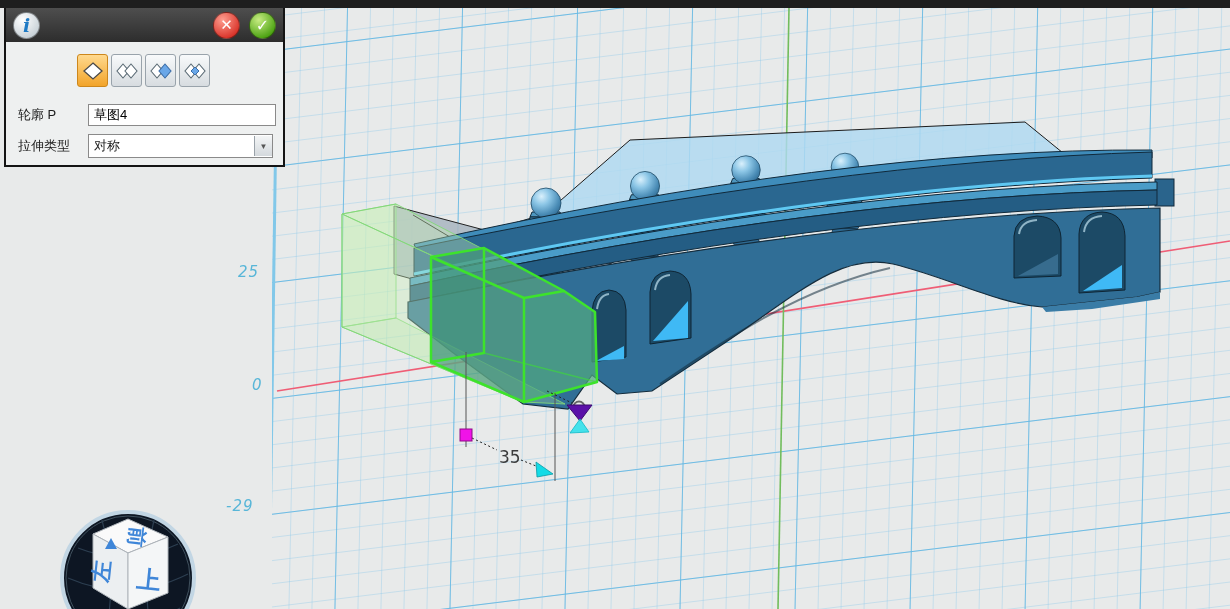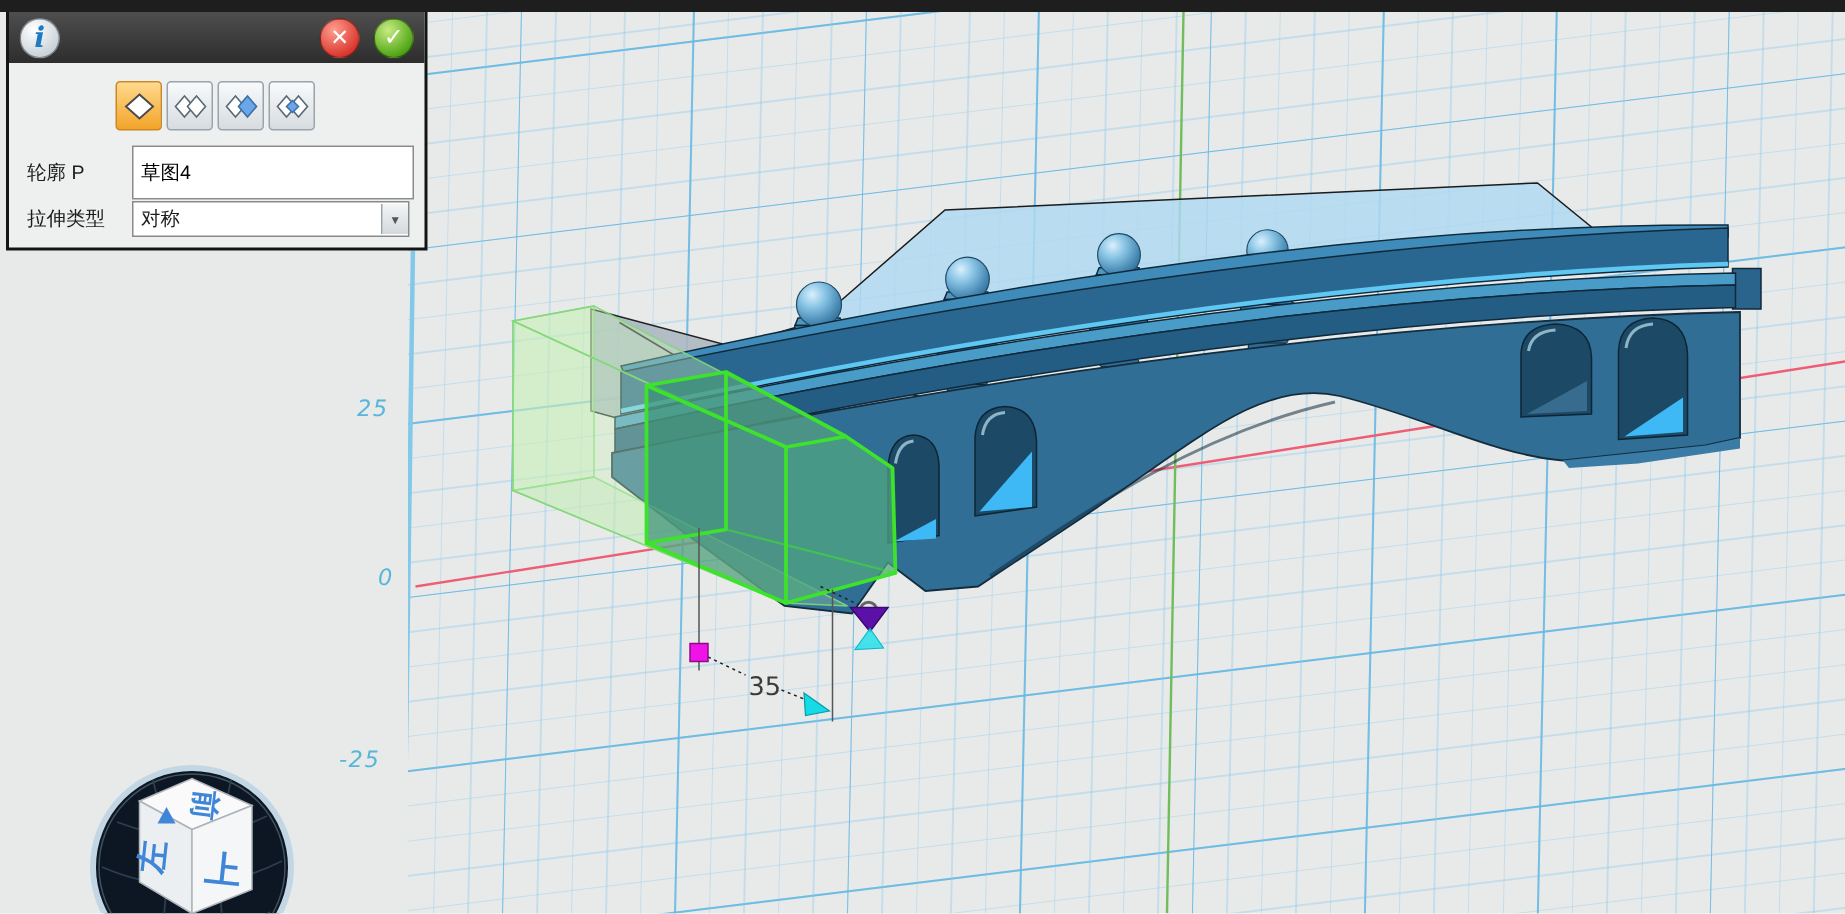--- a/index.html
+++ b/index.html
@@ -40,21 +40,21 @@
   .cancel-btn{background:radial-gradient(circle at 35% 28%,#ff9d8f,#d9352b 75%);color:#fff;font-size:15px;}
   .ok-btn{background:radial-gradient(circle at 35% 28%,#c7ec82,#4da313 75%);color:#fff;font-size:16px;}
   .dlg-spacer{flex:1;}
   .dlg-title .round-btn + .round-btn{margin-left:9px;}
   .dlg-toolbar{display:flex;gap:3px;padding:12px 0 9px 71px;}
   .tbtn{width:29px;height:31px;border:1px solid #99a3ab;border-radius:3px;
       background:linear-gradient(#f8fafb,#d7dce0);display:flex;align-items:center;justify-content:center;}
   .tbtn.active{background:linear-gradient(#ffd98e,#f2a42a);border-color:#cd871c;}
   .row{display:flex;align-items:center;margin:7px 10px 7px 12px;height:24px;}
   .row .lbl{flex:0 0 70px;}
-  .row input{height:36px;border:1px solid #8a8a8a;background:#fff;font-size:13px;
+  .row input{height:22px;border:1px solid #8a8a8a;background:#fff;font-size:13px;
       padding:0 5px;font-family:inherit;box-sizing:border-box;}
   .inp-wide{flex:1;margin-right:17px;}
   .inp-short{width:136px;}
   .combo{flex:1;height:22px;border:1px solid #8a8a8a;background:#fff;display:flex;align-items:center;gap:47px;}
   .combo .val{flex:1;padding:0 5px;}
   .combo .arrow{width:17px;height:20px;background:linear-gradient(#f3f5f6,#d4d9dd);
       border-left:1px solid #9aa2a9;display:flex;align-items:center;justify-content:center;
       font-size:8px;color:#555;}
   .pickbtn{width:20px;height:20px;margin-left:4px;display:flex;align-items:center;justify-content:center;}
 
@@ -68,21 +68,21 @@
 
   <div style="position:absolute;inset:0;padding-left:32px;">
     <div class="grid-clip">
       <div class="grid-h"></div>
       <div class="grid-v"></div>
       <div class="grid-edge"></div>
     </div>
 
     <div class="axis-label" style="left:238px;top:263px;">25</div>
     <div class="axis-label" style="left:252px;top:376px;">0</div>
-    <div class="axis-label" style="left:226px;top:497px;">-25</div>
+    <div class="axis-label" style="left:226px;top:497px;">-29</div>
 
     <svg class="scene" width="1230" height="609" viewBox="0 0 1230 609">
       <defs>
         <radialGradient id="sphG" cx="35%" cy="28%" r="80%">
           <stop offset="0%" stop-color="#d9f0fc"></stop>
           <stop offset="35%" stop-color="#8cc6e6"></stop>
           <stop offset="75%" stop-color="#4a8cb6"></stop>
           <stop offset="100%" stop-color="#2f6a92"></stop>
         </radialGradient>
         <g id="boltG">

